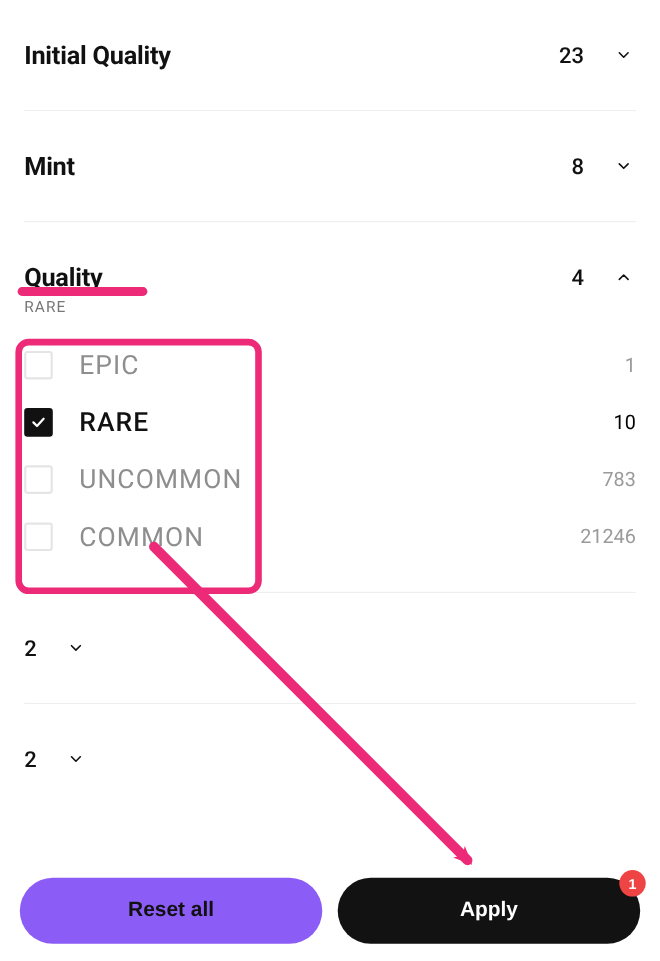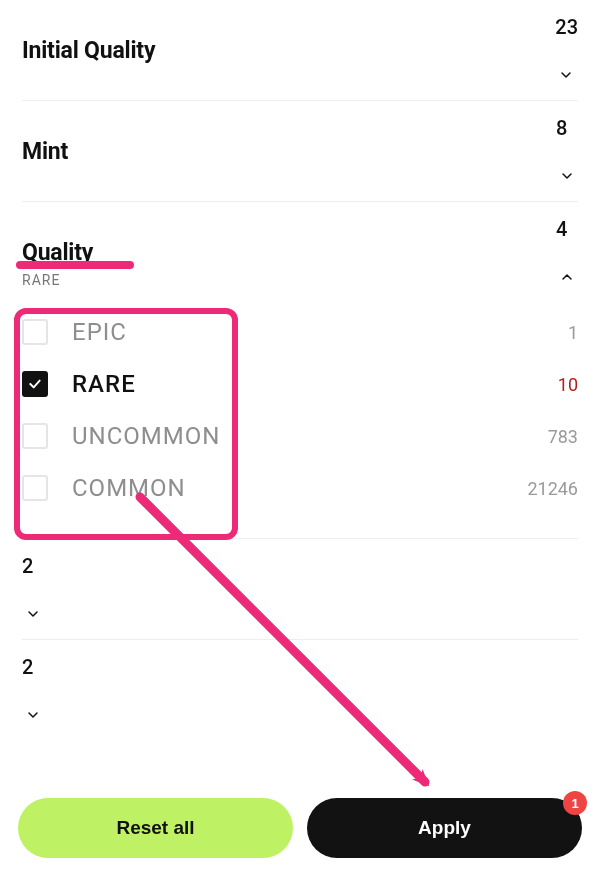--- a/index.html
+++ b/index.html
@@ -26,22 +26,22 @@
       height: 100px;
       cursor: pointer;
     }
     .section-title {
       font-size: 23px;
       font-weight: 700;
       letter-spacing: -0.2px;
     }
     .section-right {
       display: flex;
+      align-items: center;
       gap: 25px;
-      flex-direction: column;
     }
     .section-count {
       font-size: 20px;
       font-weight: 500;
     }
     .chev {
       width: 22px; height: 22px;
       display: inline-flex;
       align-items: center; justify-content: center;
     }
@@ -80,41 +80,41 @@
       font-size: 24px;
       letter-spacing: 1px;
       color: #8e8e8e;
       flex: 1;
     }
     .option-label.selected { color: #111; font-weight: 500; }
     .option-count {
       font-size: 18px;
       color: #9a9a9a;
     }
-    .option-count.selected { color: #b91c1c; }
+    .option-count.selected { color: #000000; }
     .bottom-bar {
       position: absolute;
       left: 0; right: 0; bottom: 0;
       padding: 14px 18px 16px;
       display: flex;
       gap: 14px;
       background: #fff;
     }
     .btn {
       flex: 1;
       height: 60px;
       border-radius: 34px;
       border: none;
       font-size: 19px;
       font-weight: 700;
       cursor: pointer;
       position: relative;
     }
     .btn-reset {
-      background: #bef264;
+      background: #8b5cf6;
       color: #111;
     }
     .btn-apply {
       background: #121212;
       color: #fff;
     }
     .badge {
       position: absolute;
       top: -7px; right: -5px;
       background: #ef4444;

